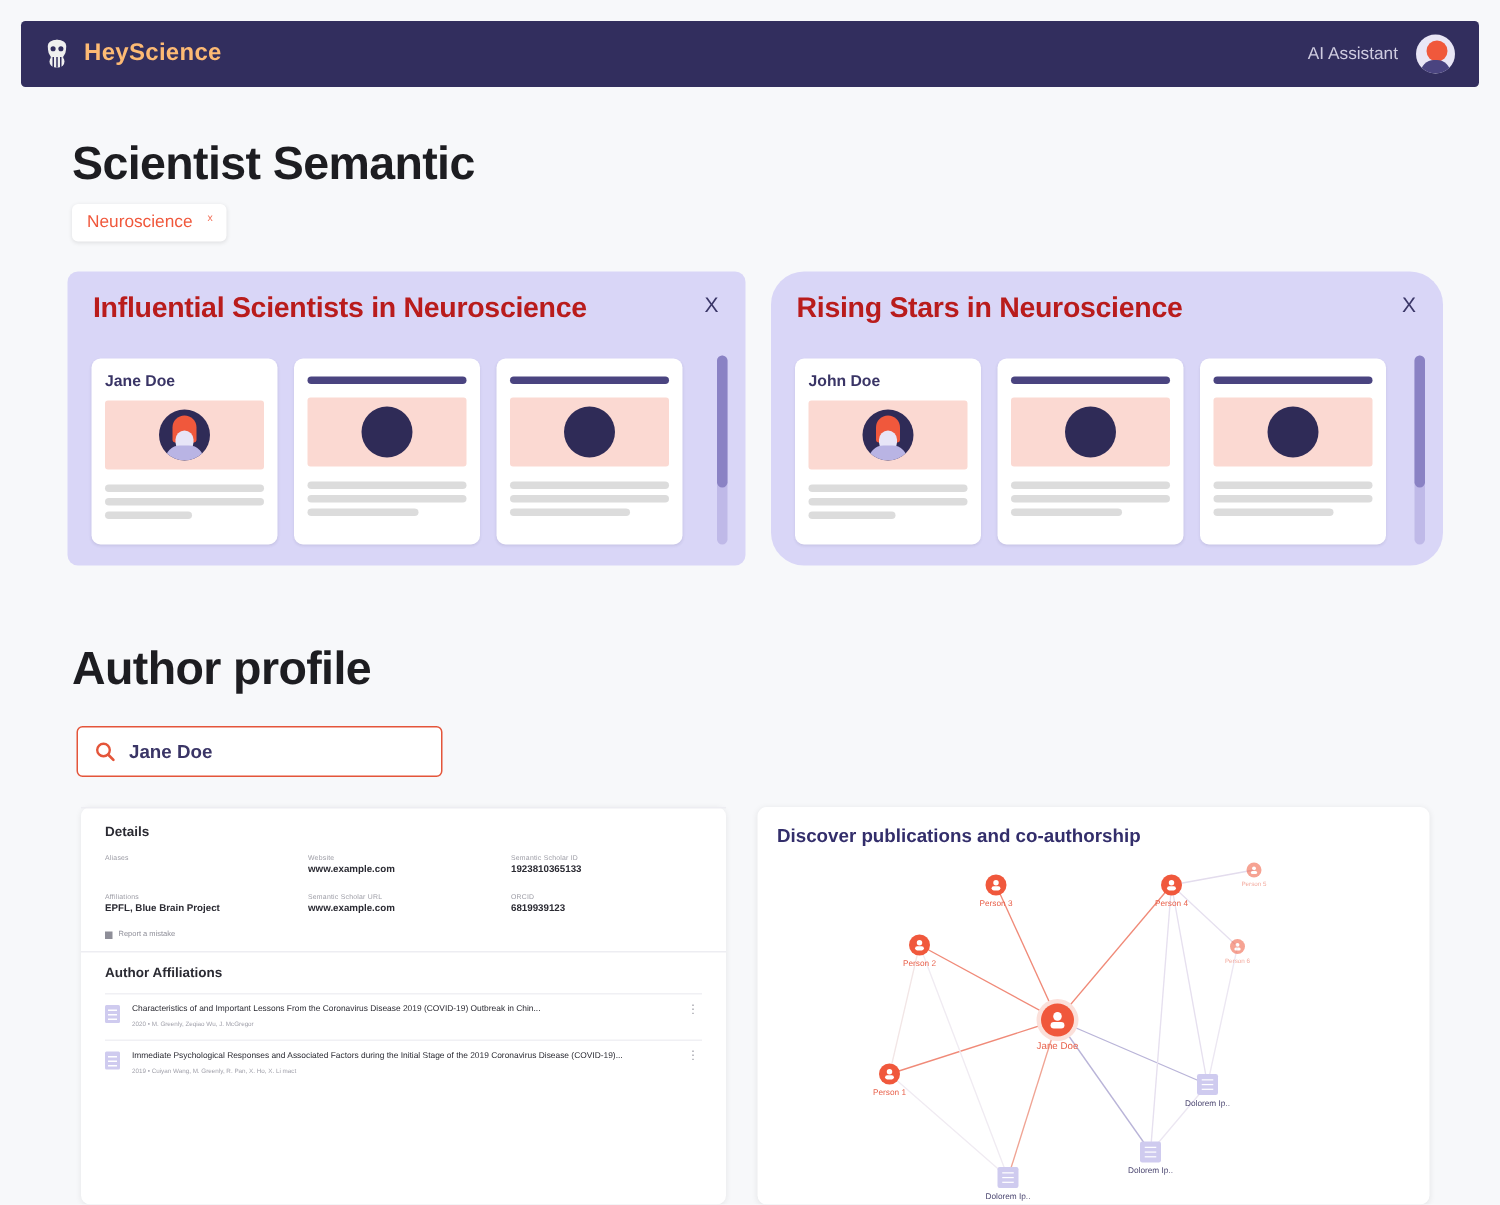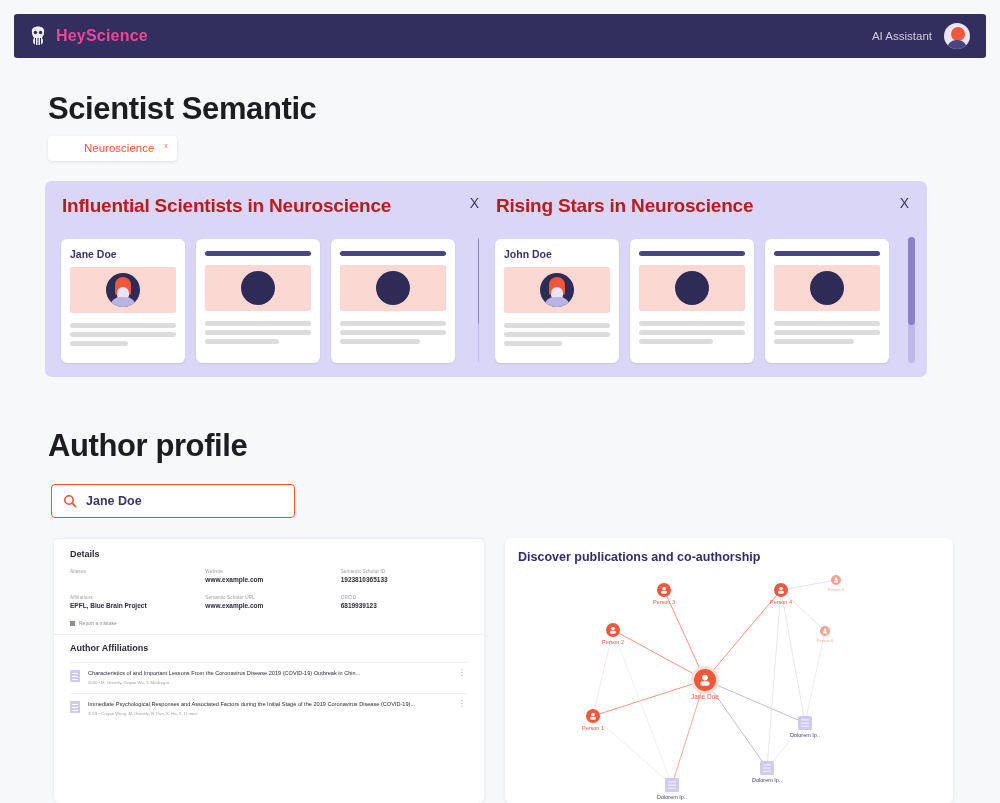--- a/index.html
+++ b/index.html
@@ -13,21 +13,21 @@
 
   
   .navbar {
     position: absolute; left: 14px; top: 14px; width: 972px; height: 44px;
     background: #322e5e; border-radius: 3px;
     display: flex; align-items: center; justify-content: space-between;
     padding: 0 16px 0 14px;
   }
   .brand { display: flex; align-items: center; gap: 8px; }
   .brand-logo { width: 20px; height: 22px; display: block; }
-  .brand-name { color: #ec4899; font-size: 16px; font-weight: 600; letter-spacing: .2px; }
+  .brand-name { color: #fdba74; font-size: 16px; font-weight: 600; letter-spacing: .2px; }
   .nav-right { display: flex; align-items: center; gap: 12px; }
   .ai-label { color: #cfcce0; font-size: 11.5px; }
   .avatar-btn {
     width: 26px; height: 26px; border-radius: 50%;
     background: #e9e6f6; display: flex; align-items: center; justify-content: center;
     overflow: hidden; position: relative;
   }
   .avatar-btn .head { position:absolute; width: 14px; height: 14px; border-radius: 50%; background:#f0583c; top: 4px; left: 7px; }
   .avatar-btn .body { position:absolute; width: 20px; height: 9px; border-radius: 10px 10px 0 0; background:#4a4480; bottom: 0; left: 3px; }
 
@@ -39,40 +39,40 @@
   #spotlight-title { left: 48px; top: 91px; }
   #author-title { left: 48px; top: 428px; }
 
   
   .chips { position: absolute; left: 48px; top: 136px; display: flex; gap: 8px; }
   .chip {
     background: #ffffff; border-radius: 4px; box-shadow: 0 1px 3px rgba(0,0,0,.10);
     padding: 6px 9px 6px 10px; display: flex; align-items: flex-start; gap: 10px;
     height: 25px;
   }
-  .chip-label { color: #f0583c; font-size: 11.5px; line-height: 13px; margin-left: 26px; }
+  .chip-label { color: #f0583c; font-size: 11.5px; line-height: 13px; }
   .chip-x { color: #f0583c; font-size: 7px; line-height: 7px; opacity: .85; cursor: pointer; }
 
   .add-interests {
     position: absolute; right: 50px; top: 139px;
     background: #d9412a; color: #fff; border: none; border-radius: 4px;
     height: 36px; padding: 0 16px;
     font-family: "Liberation Sans", sans-serif; font-size: 18px; font-weight: 400;
     display: flex; align-items: center; gap: 14px; cursor: pointer;
     box-shadow: 0 1px 2px rgba(0,0,0,.15);
   }
   .add-interests .plus { font-size: 21px; font-weight: 700; line-height: 18px; }
 
   
   .panel {
     position: absolute; top: 181px; height: 196px;
     background: #d9d6f7; border-radius: 7px; overflow: hidden;
   }
   #panel-influential { left: 45px; width: 452px; }
-  #panel-rising { left: 479px; width: 448px; }
+  #panel-rising { left: 514px; width: 448px; border-radius: 22px; }
   .panel-title {
     position: absolute; left: 17px; top: 14px;
     font-size: 19px; font-weight: 700; color: #b91c1c; letter-spacing: -.2px;
   }
   .panel-close {
     position: absolute; right: 18px; top: 14px; font-size: 14px; color: #3b3768;
     cursor: pointer; font-weight: 500; background: none; border: none;
     font-family: "Liberation Sans", sans-serif;
   }
   .cards-row {

